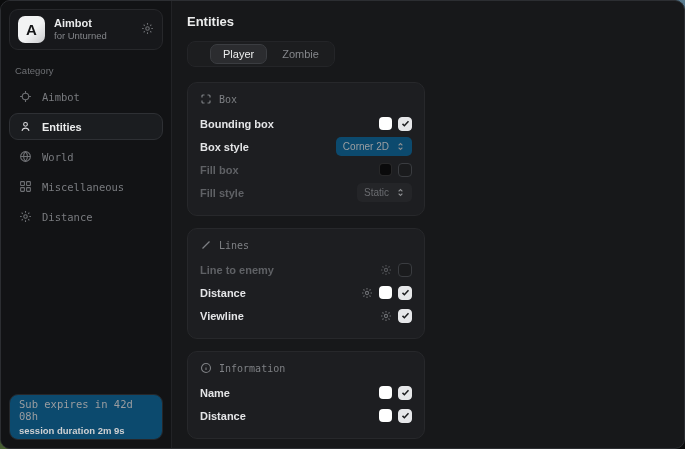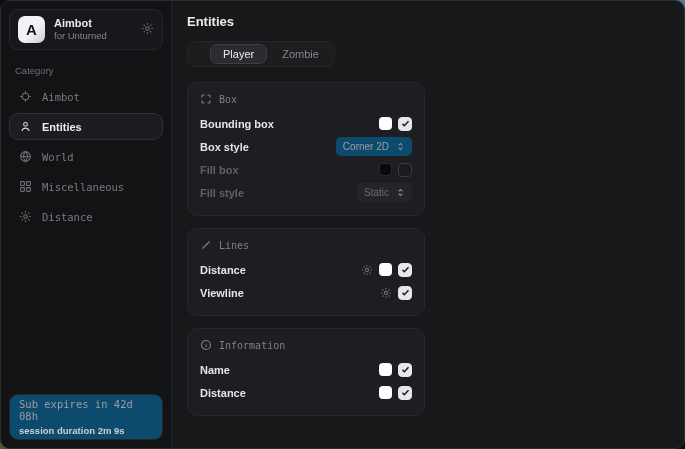--- a/index.html
+++ b/index.html
@@ -227,20 +227,34 @@
             </div>
           </section>
 
           <section class="card">
             <div class="card-header">
               <svg width="12" height="12" viewBox="0 0 24 24" fill="none" stroke="currentColor" stroke-width="2.4">
                   <path d="M5 19L19 5"></path>
                 </svg>
               <span>Lines</span>
             </div>
+            <div class="row dim">
+              <span class="row-label">Line to enemy</span>
+              <span class="controls">
+                <span class="gear-btn">
+                  <svg width="12" height="12" viewBox="0 0 24 24" fill="none" stroke="currentColor" stroke-width="2.2">
+                      <circle cx="12" cy="12" r="3.2"></circle>
+                      <path d="M12 2v3M12 19v3M2 12h3M19 12h3M4.9 4.9l2.1 2.1M17 17l2.1 2.1M19.1 4.9L17 7M7 17l-2.1 2.1"></path>
+                    </svg>
+                </span>
+                <span class="checkbox">
+                  
+                </span>
+              </span>
+            </div>
             <div class="row">
               <span class="row-label">Distance</span>
               <span class="controls">
                 <span class="gear-btn">
                   <svg width="12" height="12" viewBox="0 0 24 24" fill="none" stroke="currentColor" stroke-width="2.2">
                       <circle cx="12" cy="12" r="3.2"></circle>
                       <path d="M12 2v3M12 19v3M2 12h3M19 12h3M4.9 4.9l2.1 2.1M17 17l2.1 2.1M19.1 4.9L17 7M7 17l-2.1 2.1"></path>
                     </svg>
                 </span>
                 <span class="swatch" style="background: rgb(255, 255, 255);"></span>

